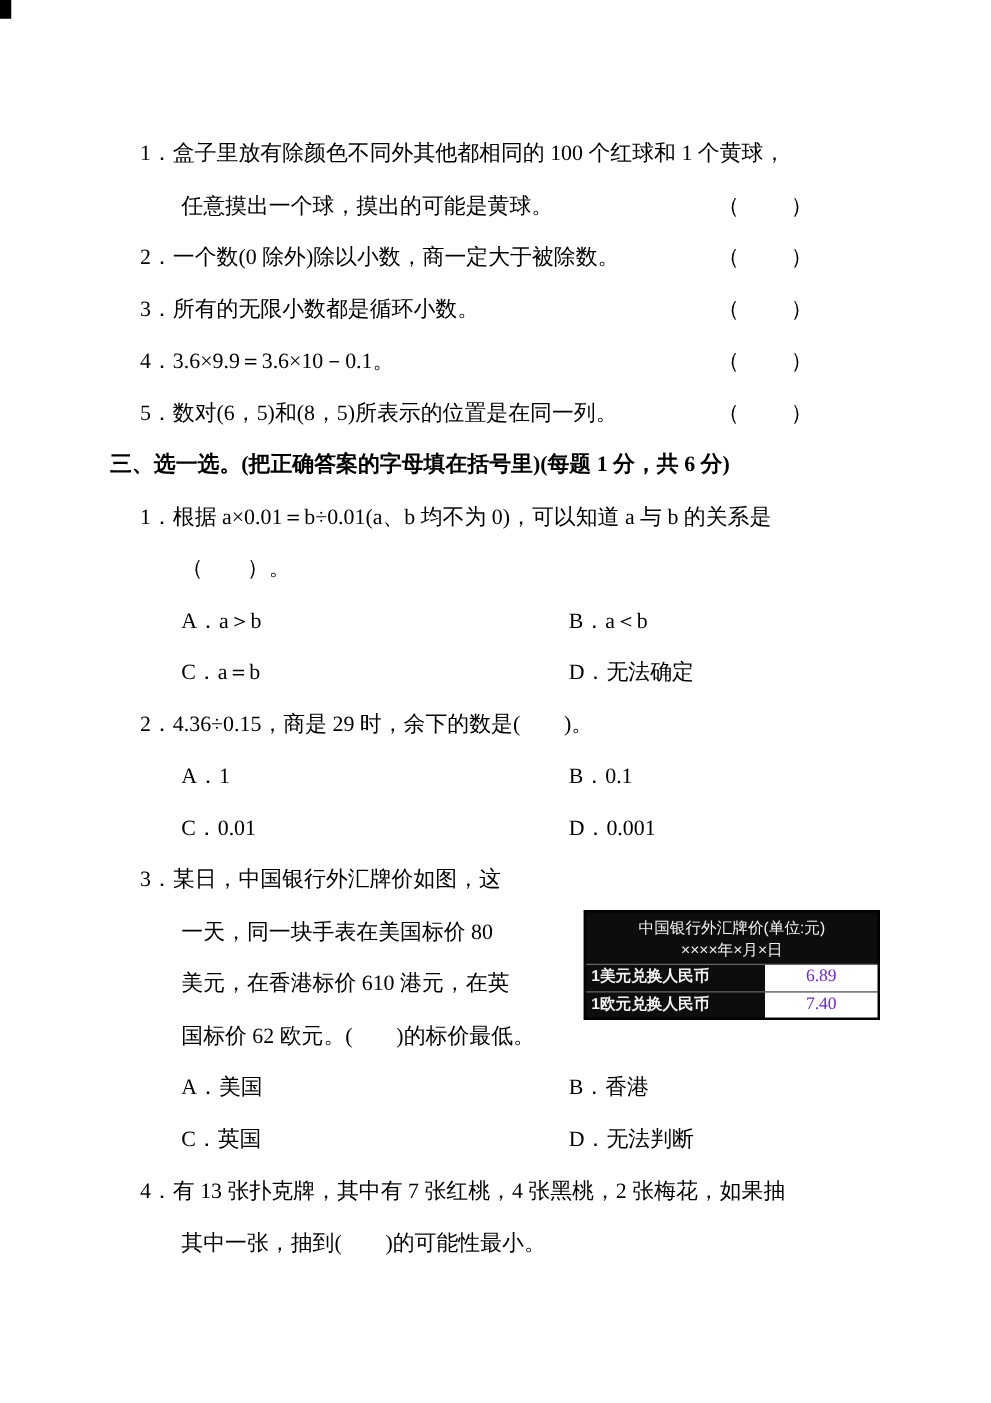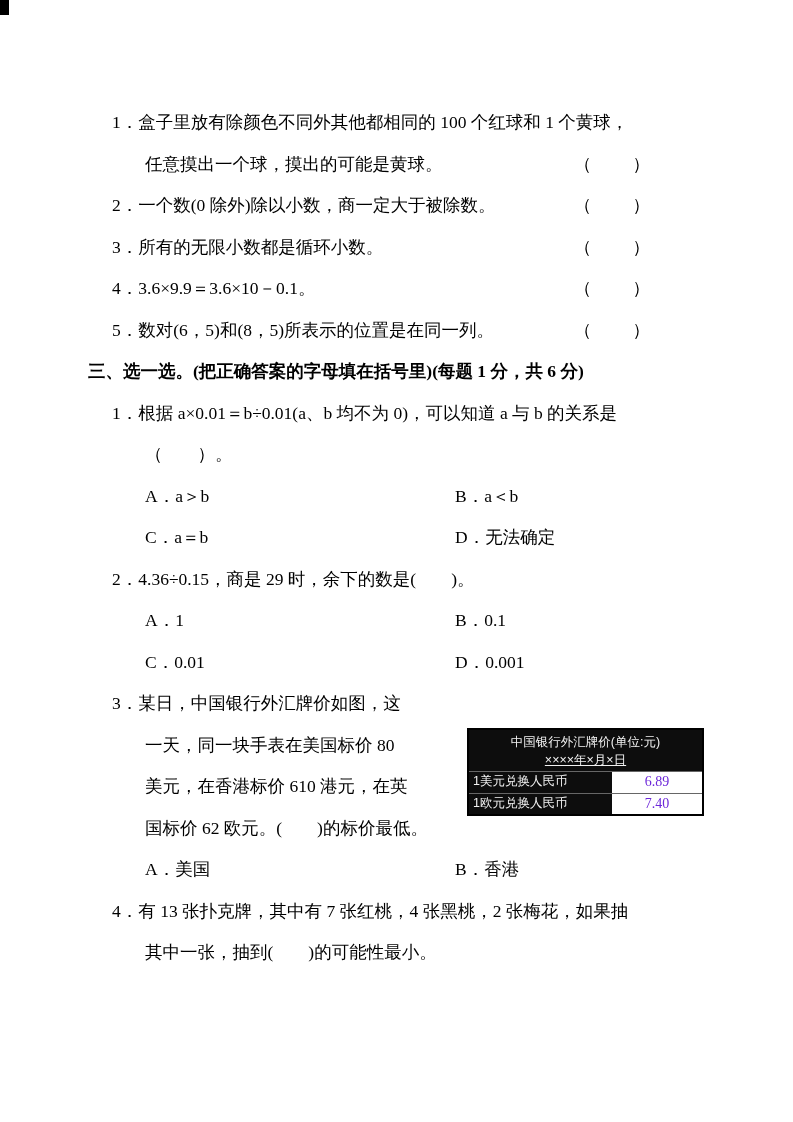--- a/index.html
+++ b/index.html
@@ -26,23 +26,23 @@
   .q3block { position:relative; }
 
   
   .fx-table {
     position:absolute; left:467px; top:5px; width:237px;
     border:2px solid #000; background:#0d0d0d; color:#f2f2f2;
     font-family:"Liberation Sans","DejaVu Sans",sans-serif;
     font-size:12.5px; line-height:1.45;margin-top:40px;
   }
   .fx-title { text-align:center; padding-top:3px; white-space:nowrap; }
-  .fx-date  { text-align:center; padding-bottom:2px; white-space:nowrap;text-decoration:underline; }
+  .fx-date  { text-align:center; padding-bottom:2px; white-space:nowrap; }
   .fx-row { display:flex; border-top:1px solid #666; }
-  .fx-label { flex:1; padding-left:4px; white-space:nowrap; }
+  .fx-label { flex:1; padding-left:4px; white-space:nowrap;font-weight:bold; }
   .fx-value { width:90px; background:#ffffff; color:#6d28d9; text-align:center; font-family:"Liberation Serif","DejaVu Serif",serif; font-size:14px; }
 </style>
 </head>
 <body>
 
 <div class="page">
   <div class="corner-mark"></div>
 
   <div class="row flexrow ml-num w-tf">
     <span>1．</span>
@@ -120,19 +120,22 @@
       </div>
       <div class="fx-row">
         <span class="fx-label">1欧元兑换人民币</span>
           <span class="fx-value">7.40</span>
       </div>
     </div>
   </div>
   <div class="row ml-cont optrow">
     <span class="optA">A．美国</span><span>B．香港</span>
   </div>
+  <div class="row ml-cont optrow">
+    <span class="optA">C．英国</span><span>D．无法判断</span>
+  </div>
 
   <div class="row flexrow ml-num">
     <span>4．</span>
       <span>有 13 张扑克牌，其中有 7 张红桃，4 张黑桃，2 张梅花，如果抽</span>
   </div>
   <div class="row ml-cont">其中一张，抽到(　　)的可能性最小。</div>
 </div>
 
 </body></html>

